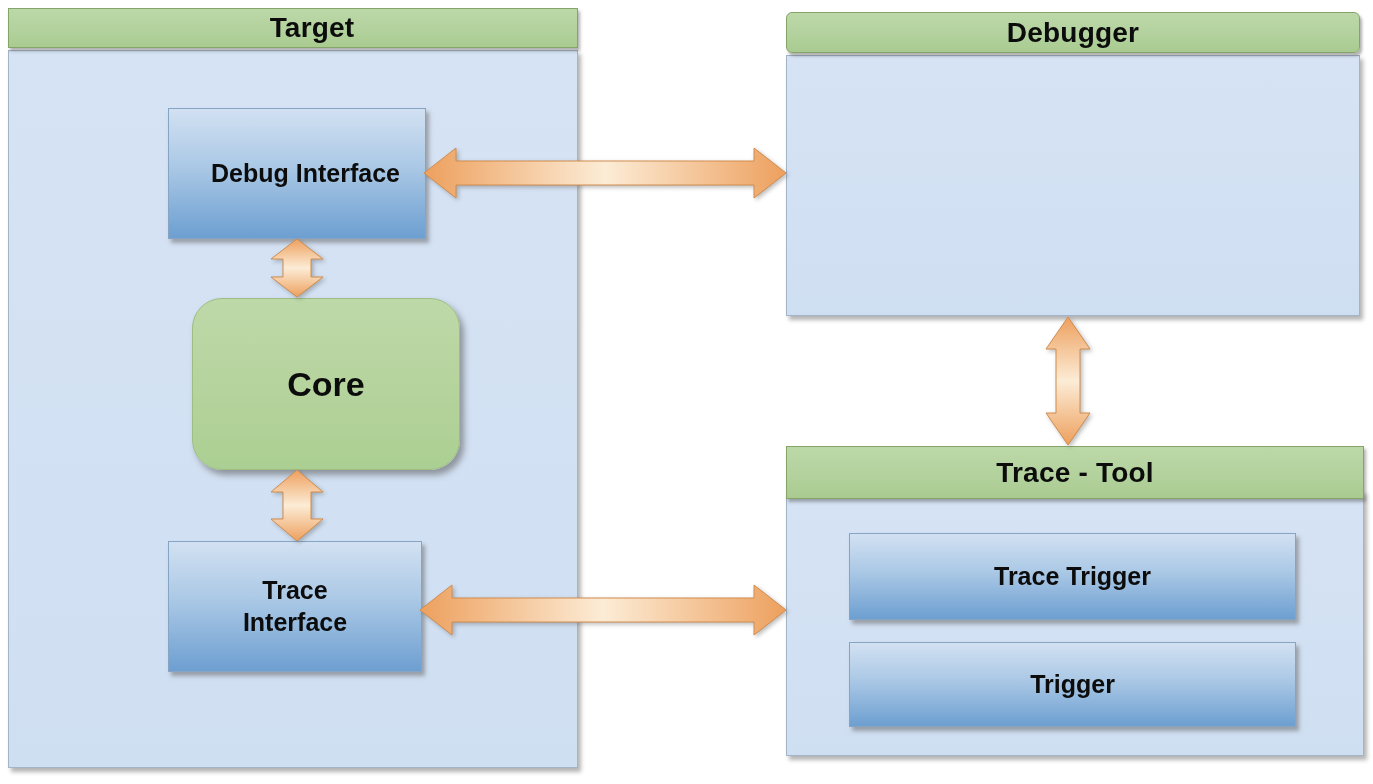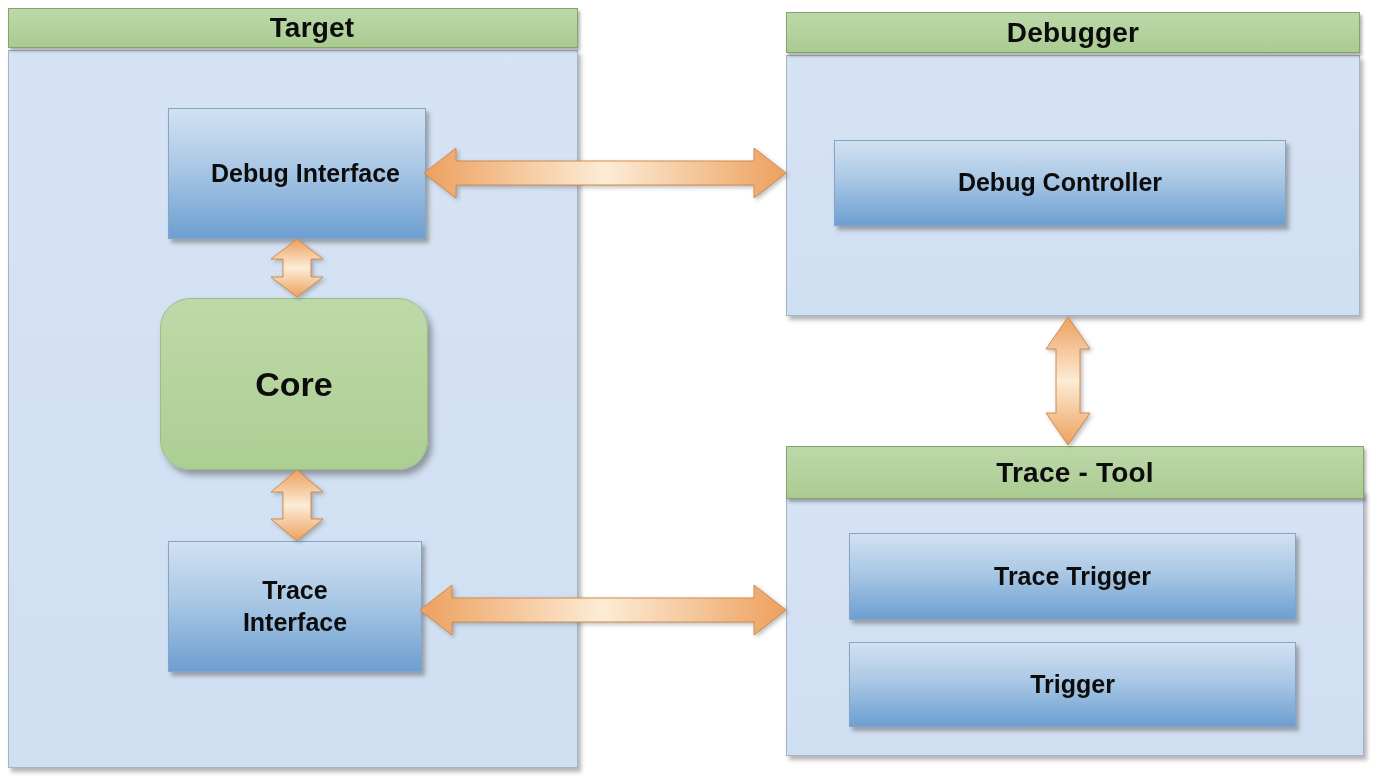--- a/index.html
+++ b/index.html
@@ -66,20 +66,21 @@
     position: absolute;
     background: linear-gradient(180deg, #bed9a8 0%, #b5d39d 55%, #abcf92 100%);
     border: 1px solid #9dbd83;
     border-radius: 30px;
     box-shadow: 4px 5px 6px rgba(85, 85, 85, 0.55);
     display: flex;
     align-items: center;
     justify-content: center;
     z-index: 4;
     box-sizing: border-box;
+    margin-left: 32px;
   }
   .corebox .label {
     font-size: 34px;
     font-weight: 700;
     color: #0c0c0c;
   }
   
   svg.arrow {
     position: absolute;
     z-index: 5;
@@ -119,28 +120,25 @@
 
   <div class="corebox" style="left:160px; top:298px; width:268px; height:172px;">
     <span class="label">Core</span>
   </div>
 
   <div class="bluebox" style="left:168px; top:541px; width:254px; height:131px;">
     <span class="label">Trace
 Interface</span>
   </div>
 
-  <div class="group-header" style="left:786px; top:12px; width:574px; height:41px;">
+  <div class="group-header" style="left:786px; top:12px; width:574px; height:41px;border-radius:6px;">
     <span class="group-title">Debugger</span>
   </div>
   <div class="group-body" style="left:786px; top:55px; width:574px; height:261px;"></div>
 
-  <div class="bluebox" style="left:834px; top:140px; width:452px; height:86px;">
-    <span class="label">Debug Controller</span>
-  </div>
 
   <div class="group-header" style="left:786px; top:446px; width:578px; height:53px;">
     <span class="group-title">Trace - Tool</span>
   </div>
   <div class="group-body" style="left:786px; top:490px; width:578px; height:266px;"></div>
 
   <div class="bluebox" style="left:849px; top:533px; width:447px; height:87px;">
     <span class="label">Trace Trigger</span>
   </div>
 

